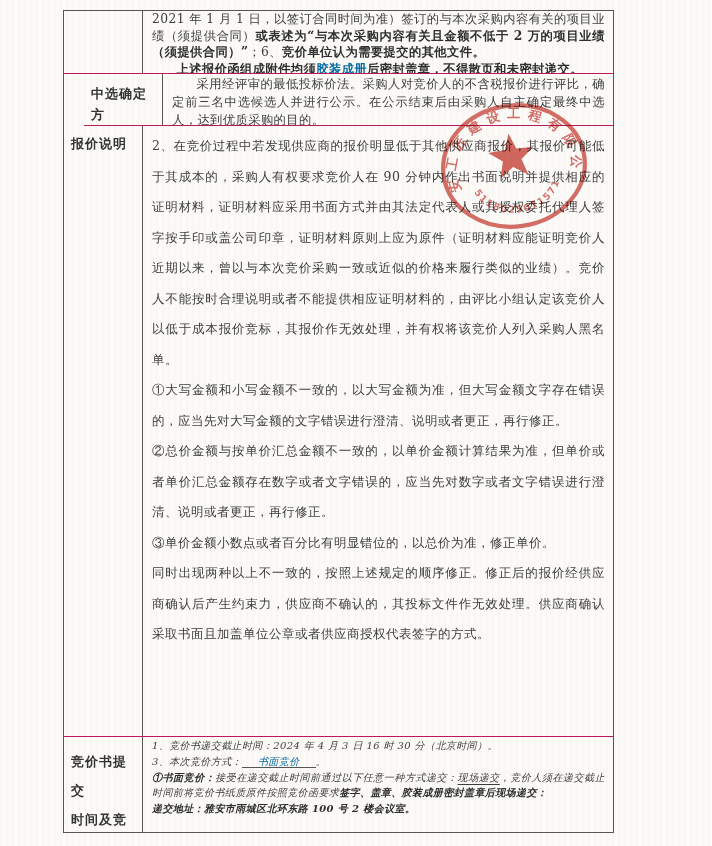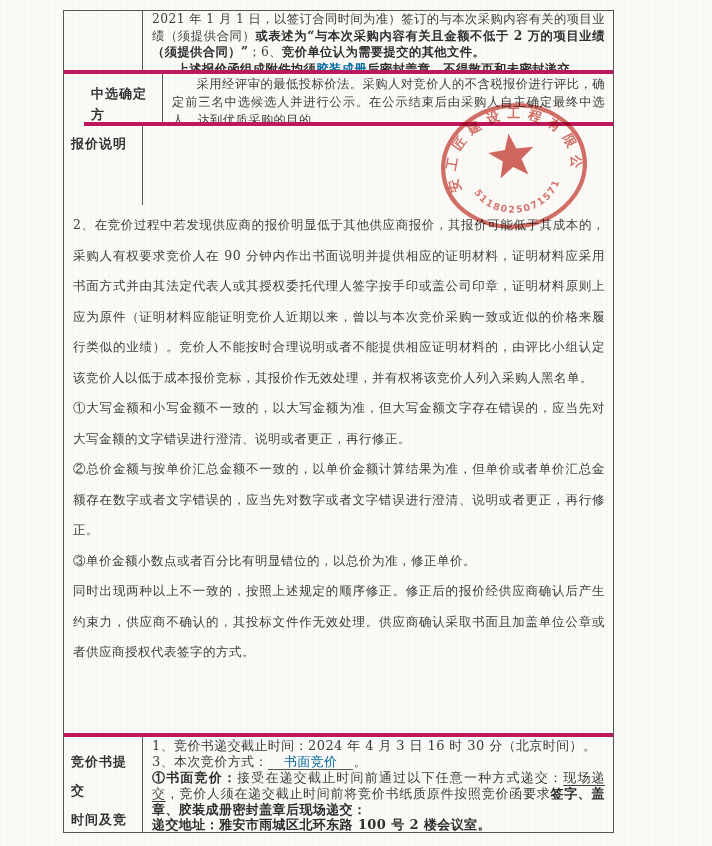--- a/index.html
+++ b/index.html
@@ -10,42 +10,42 @@
     color:#3d3d3d;
   }
   .paper-texture{
     position:absolute;inset:0;pointer-events:none;
     background:repeating-linear-gradient(90deg,rgba(0,0,0,0.013) 0 2px,rgba(0,0,0,0) 2px 6px);
   }
   .doc-table{
     position:absolute;left:63px;top:10px;width:551px;
     border:1.5px solid #565656;box-sizing:border-box;background:transparent;
   }
-  .tr{display:flex;box-sizing:border-box;border-bottom:4px solid #be185d;overflow:hidden;}
+  .tr{display:flex;box-sizing:border-box;border-bottom:1px solid #be185d;overflow:hidden;}
   .tr:last-child{border-bottom:none;}
   .tr.r1{height:63px;}
   .tr.r2{height:52px;margin-left:20px;}
-  .tr.r3{height:611px;flex-direction:column;}
+  .tr.r3{height:611px;}
   .tr.r4{height:95px;}
   .td{box-sizing:border-box;overflow:hidden;}
   .td.label{
     width:79px;flex:0 0 79px;border-right:1px solid #565656;
     font-family:"DejaVu Sans","Liberation Sans",sans-serif;
     font-weight:bold;color:#333;font-size:13px;
     padding:9px 4px 0 7px;letter-spacing:1px;
   }
   .td.label .lbl-line{display:block;}
   .r2 .td.label{line-height:21px;}
   .r3 .td.label{line-height:20px;padding-top:8px;}
   .r4 .td.label{line-height:29px;padding-top:10px;}
   .td.content{flex:1;padding:1px 8px 0 9px;text-align:justify;}
   .r1 .td.content{font-size:12.3px;line-height:15.7px;letter-spacing:0.4px;}
   .r2 .td.content{font-size:12.3px;line-height:18px;letter-spacing:0.4px;padding-top:1px;}
   .r3 .td.content{font-size:12.5px;line-height:30.5px;letter-spacing:0.5px;padding-top:5px;}
-  .r4 .td.content{font-size:13px;line-height:15.8px;letter-spacing:0.4px;padding-top:1px;}
+  .r4 .td.content{font-size:10px;line-height:15.8px;letter-spacing:0.4px;padding-top:1px;font-style:italic;}
   .para{margin:0;}
   .para.indent{text-indent:2em;}
   .b{font-weight:bold;color:#2e2e2e;}
   .u{text-decoration:underline;text-underline-offset:3px;}
   .muted{color:#0369a1;}
   .blank{
     display:inline-block;padding:0 16px;border-bottom:1px solid #555;
     color:#0369a1;line-height:1.1;
   }
   .seal{

